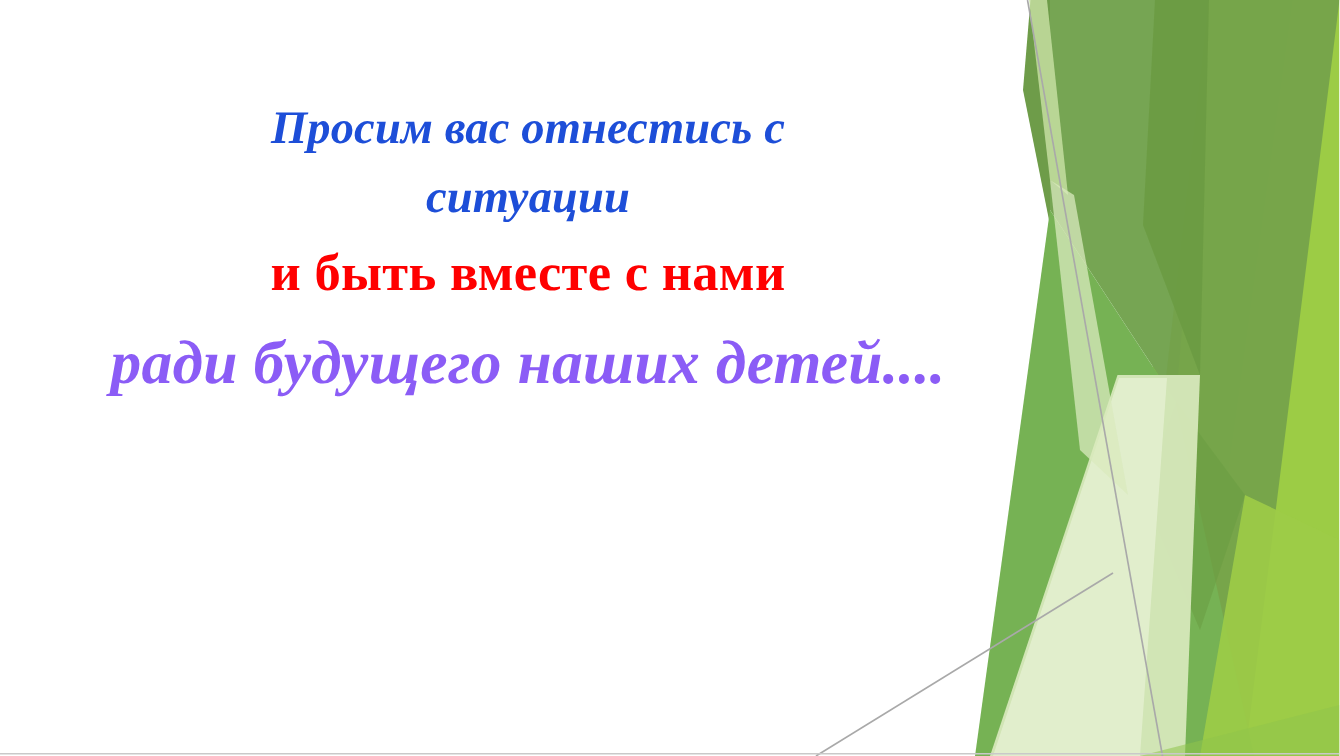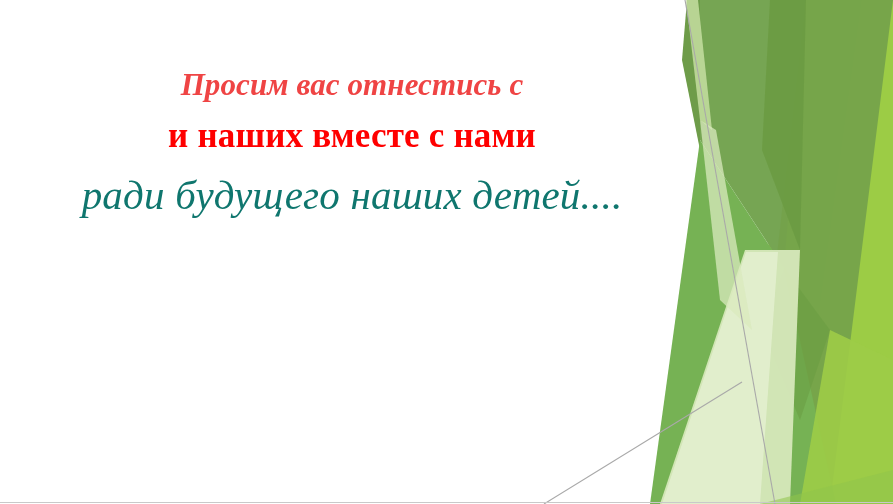--- a/index.html
+++ b/index.html
@@ -39,41 +39,41 @@
     z-index: 5;
   }
 
   .line {
     margin: 0;
     padding: 0;
     white-space: nowrap;
   }
 
   .line-navy-italic {
-    color: #ef4444;
+    color: #1d4ed8;
     font-style: italic;
     font-weight: bold;
     font-size: 31px;
     line-height: 43px;
     letter-spacing: 0.1px;
   }
 
   .line-red {
     color: #FF0000;
     font-style: normal;
     font-weight: bold;
     font-size: 35px;
     line-height: 56px;
     letter-spacing: 0.2px;
   }
 
   .line-navy-italic-big {
-    color: #0f766e;
+    color: #8b5cf6;
     font-style: italic;
-    font-weight: normal;
+    font-weight: bold;
     font-size: 41px;
     line-height: 62px;
     letter-spacing: 0.2px;
   }
 
   .para-3 {
     line-height: 46px;
   }
 </style>
 </head>
@@ -118,20 +118,21 @@
     <line x1="544" y1="504" x2="742" y2="382" stroke="#A9A9A9" stroke-width="1.1"></line>
 
     <line x1="0" y1="502.5" x2="893" y2="502.5" stroke="#C9C9C9" stroke-width="1"></line>
   </svg>
 
   <div id="text-body">
 
     <p class="line line-navy-italic para-3">Просим вас отнестись с</p>
 
 
+    <p class="line line-navy-italic para-3">ситуации</p>
 
-    <p class="line line-red">и наших вместе с нами</p>
+    <p class="line line-red">и быть вместе с нами</p>
 
     <p class="line line-navy-italic-big">ради будущего наших детей....</p>
 
   </div>
 
 </div>
 
 </body></html>

